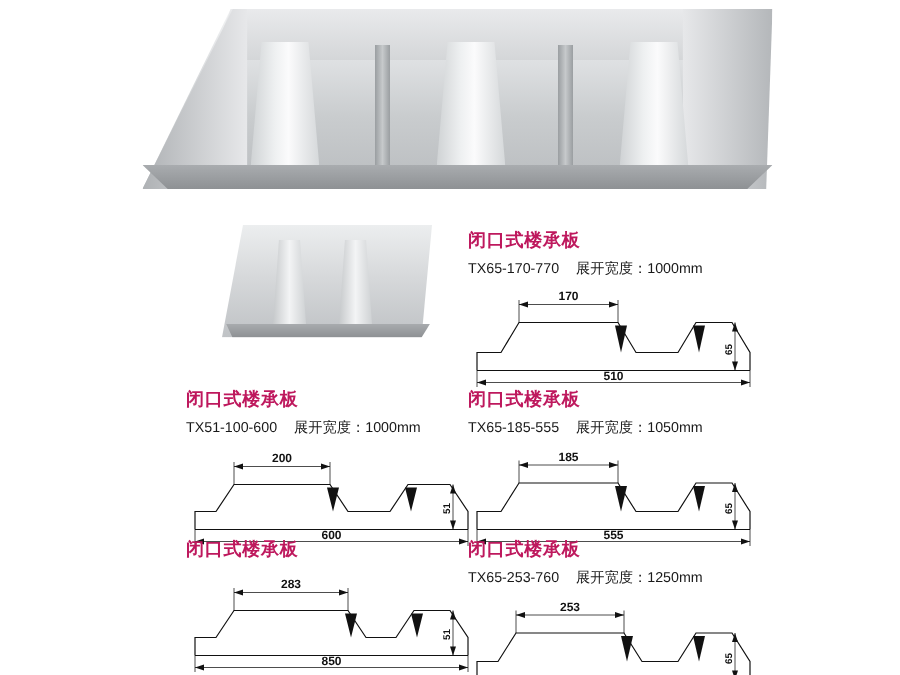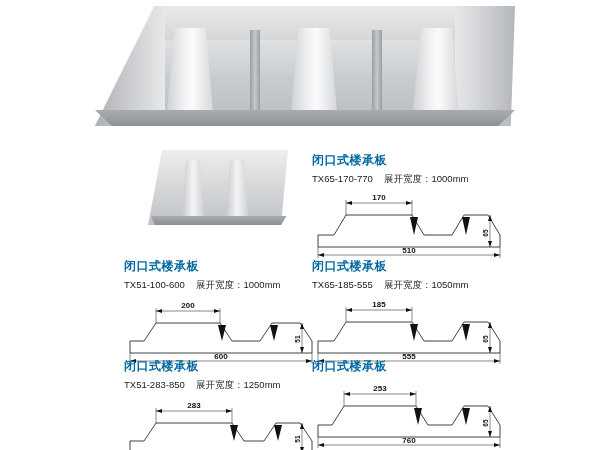--- a/index.html
+++ b/index.html
@@ -70,21 +70,21 @@
   }
   .sp-front{
     position:absolute;left:0;bottom:0;width:100%;height:9px;
     background:linear-gradient(180deg,#a8abae,#8d9093);
     clip-path:polygon(2% 0%, 99% 0%, 95% 100%, 5% 100%);
   }
 
   
   .block{position:absolute;}
   .title{
-    font-size:12px;font-weight:bold;color:#0369a1;letter-spacing:0.5px;
+    font-size:12px;font-weight:bold;color:#be185d;letter-spacing:0.5px;
     margin:0 0 4px 0;
   }
   .subline{
     font-size:9.5px;color:#1a1a1a;margin:0 0 3px 0;white-space:nowrap;
   }
   .drawing{position:relative;font-weight:bold;}
   .drawing svg{display:block;}
 
   .dim-text{
     font-family:"Liberation Sans", sans-serif;
@@ -221,25 +221,20 @@
       <path fill="#111" d="M188,66 l-6,-2 l0,4 Z"></path>
       <line class="ln-thin" x1="6" y1="58" x2="6" y2="69"></line>
       <line class="ln-thin" x1="188" y1="58" x2="188" y2="69"></line>
       <text class="dim-text" x="97" y="64" text-anchor="middle">555</text>
     </svg>
   </div>
 </div>
 
 <div class="block" style="left:124px;top:358px;width:200px;">
   <p class="title">闭口式楼承板</p>
-  <p class="subline">
-    <span>TX51-283-850</span>
-    <span style="display:inline-block;width:6px;"></span>
-    <span>展开宽度：1250mm</span>
-  </p>
   <div class="drawing">
     <svg width="195" height="72" viewBox="0 0 195 72">
       <path class="ln" d="M6,58 L6,46 L20,46 L32,28 L108,28 L120,46 L140,46 L152,28 L176,28 L188,46 L188,58"></path>
       <path class="ln" d="M6,58 L188,58"></path>
       <path fill="#111" d="M106,30 L114,30 L110,46 Z"></path>
       <path fill="#111" d="M150,30 L158,30 L154,46 Z"></path>
       <line class="ln-thin" x1="32" y1="16" x2="108" y2="16"></line>
       <path fill="#111" d="M32,16 l6,-2 l0,4 Z"></path>
       <path fill="#111" d="M108,16 l-6,-2 l0,4 Z"></path>
       <line class="ln-thin" x1="32" y1="28" x2="32" y2="13"></line>
@@ -254,20 +249,25 @@
       <path fill="#111" d="M188,66 l-6,-2 l0,4 Z"></path>
       <line class="ln-thin" x1="6" y1="58" x2="6" y2="69"></line>
       <line class="ln-thin" x1="188" y1="58" x2="188" y2="69"></line>
       <text class="dim-text" x="97" y="64" text-anchor="middle">850</text>
     </svg>
   </div>
 </div>
 
 <div class="block" style="left:312px;top:358px;width:200px;">
   <p class="title">闭口式楼承板</p>
+  <p class="subline">
+    <span>TX65-253-760</span>
+    <span style="display:inline-block;width:6px;"></span>
+    <span>展开宽度：1250mm</span>
+  </p>
   <div class="drawing">
     <svg width="195" height="72" viewBox="0 0 195 72">
       <path class="ln" d="M6,58 L6,46 L20,46 L32,27 L104,27 L116,46 L140,46 L152,27 L176,27 L188,46 L188,58"></path>
       <path class="ln" d="M6,58 L188,58"></path>
       <path fill="#111" d="M102,29 L110,29 L106,46 Z"></path>
       <path fill="#111" d="M150,29 L158,29 L154,46 Z"></path>
       <line class="ln-thin" x1="32" y1="15" x2="104" y2="15"></line>
       <path fill="#111" d="M32,15 l6,-2 l0,4 Z"></path>
       <path fill="#111" d="M104,15 l-6,-2 l0,4 Z"></path>
       <line class="ln-thin" x1="32" y1="27" x2="32" y2="12"></line>

